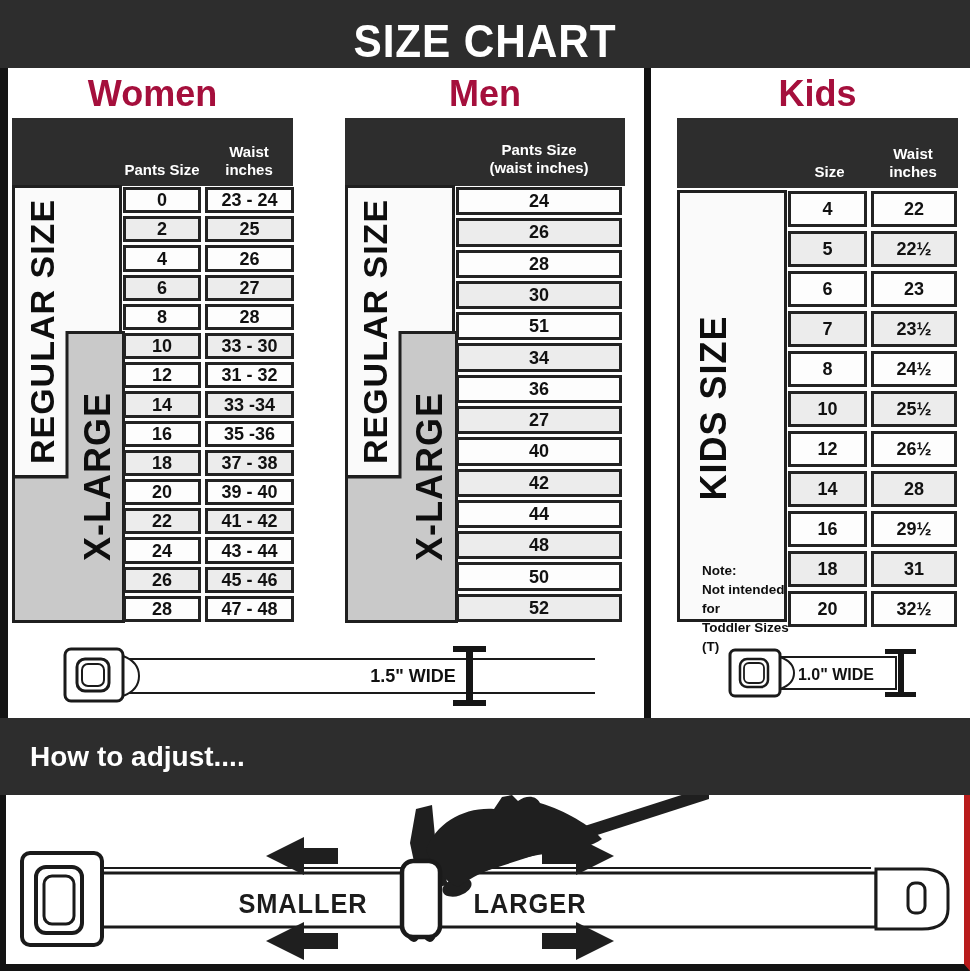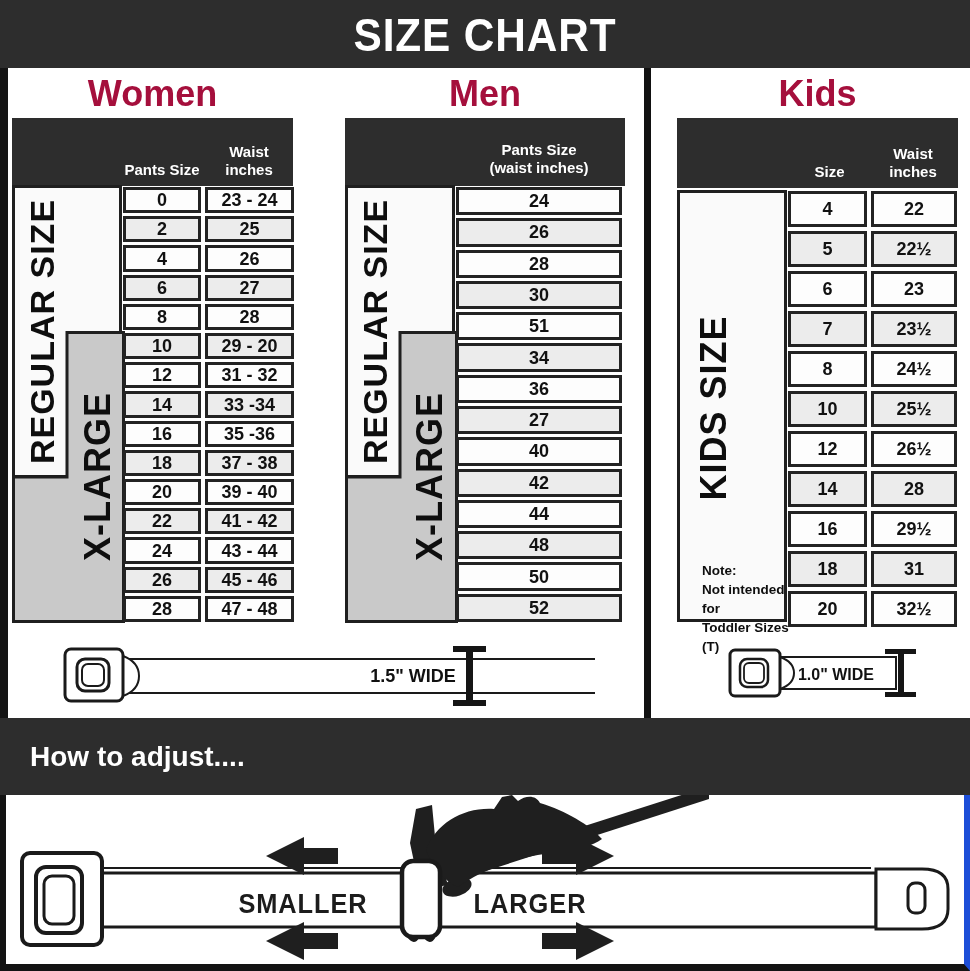--- a/index.html
+++ b/index.html
@@ -1,21 +1,21 @@
 <!DOCTYPE html>
 <html><head>
 <meta charset="utf-8">
 <style>
   html,body{margin:0;padding:0;background:#fff;}
   *{box-sizing:border-box;}
   .stage{position:relative;width:970px;height:971px;background:#fff;overflow:hidden;
          font-family:"Liberation Sans", sans-serif;color:#111;}
   
   .banner{position:absolute;left:0;top:0;width:970px;height:68px;background:#2d2d2d;
-          display:flex;align-items:center;justify-content:center;}
+          display:flex;align-items:flex-end;justify-content:center;}
   .banner span{color:#fff;font-size:47px;font-weight:bold;letter-spacing:1px;transform:scaleX(.9);}
   
   .main{position:absolute;left:0;top:68px;width:970px;height:650px;background:#fff;}
   .left-frame{position:absolute;left:0;top:0;width:8px;height:650px;background:#141414;}
   .divider{position:absolute;left:644px;top:0;width:7px;height:650px;background:#111;}
   .hd{position:absolute;top:4px;height:44px;margin:0;font-size:36px;font-weight:bold;
       color:#a50f3c;text-align:center;line-height:44px;}
   .hd-w{left:12px;width:281px;}
   .hd-m{left:345px;width:280px;}
   .hd-k{left:677px;width:281px;}
@@ -62,21 +62,21 @@
   
   .belt-adult{position:absolute;left:55px;top:576px;width:540px;height:64px;}
   .belt-kids{position:absolute;left:722px;top:579px;width:200px;height:54px;}
   .beltlabel{font-size:18px;font-weight:bold;fill:#111;}
   
   .band{position:absolute;left:0;top:718px;width:970px;height:77px;background:#2d2d2d;
         display:flex;align-items:center;padding-left:30px;}
   .band span{color:#fff;font-size:28px;font-weight:bold;}
   
   .bottom{position:absolute;left:0;top:795px;width:970px;height:176px;background:#fff;
-          border-left:6px solid #131313;border-right:6px solid #1d4ed8;border-bottom:7px solid #131313;}
+          border-left:6px solid #131313;border-right:6px solid #b91c1c;border-bottom:7px solid #131313;}
   .bottom svg{position:absolute;left:0;top:0;}
   .adjlabel{position:absolute;font-size:27px;font-weight:bold;color:#1c1c1c;text-align:center;
             transform:scaleX(.94);letter-spacing:1px;}
   .smaller{left:197px;top:94px;width:200px;}
   .larger{left:424px;top:94px;width:200px;}
 </style>
 </head>
 <body>
 
 <div class="stage">
@@ -128,21 +128,21 @@
           <div class="cell c2">27</div>
         </div>
 
         <div class="trow">
           <div class="cell c1">8</div>
           <div class="cell c2">28</div>
         </div>
 
         <div class="trow">
           <div class="cell c1">10</div>
-          <div class="cell c2">29 - 20</div>
+          <div class="cell c2">33 - 30</div>
         </div>
 
         <div class="trow">
           <div class="cell c1">12</div>
           <div class="cell c2">31 - 32</div>
         </div>
 
         <div class="trow">
           <div class="cell c1">14</div>
           <div class="cell c2">33 -34</div>

